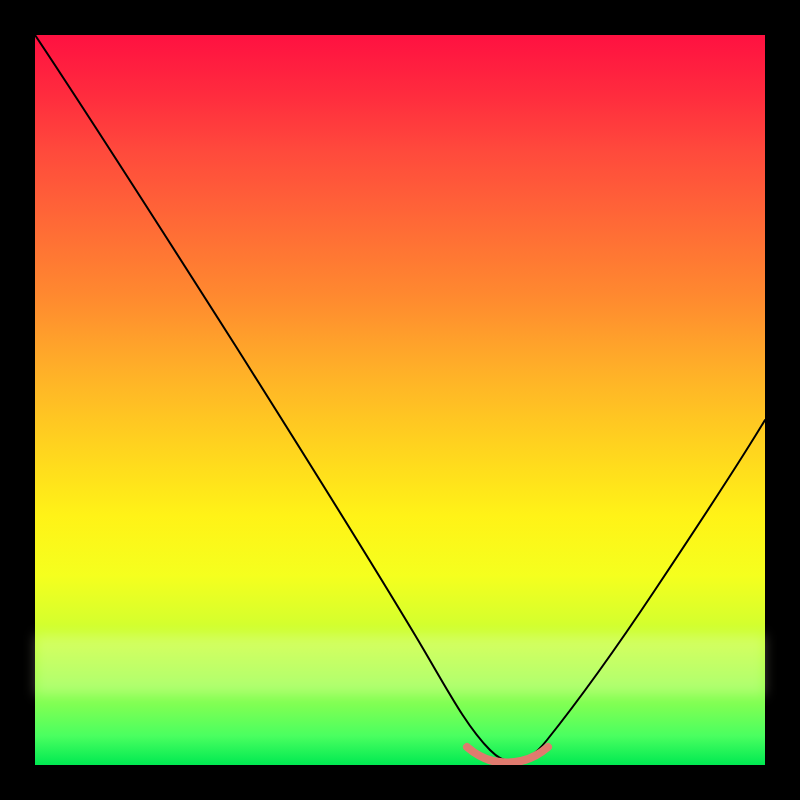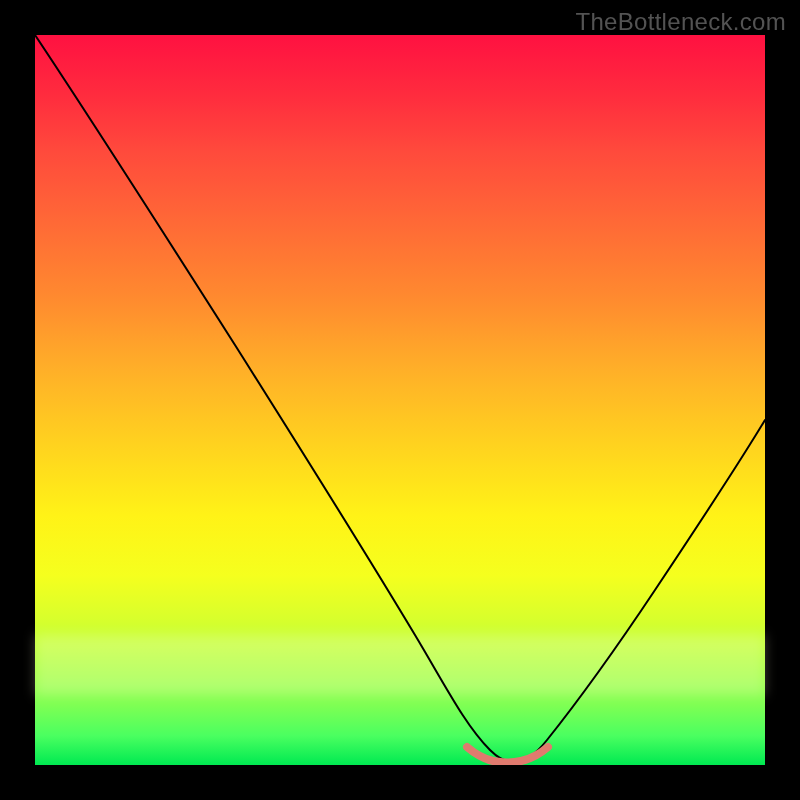--- a/index.html
+++ b/index.html
@@ -101,14 +101,13 @@
            C 540 670, 580 615, 620 555
            C 660 495, 700 435, 730 385"></path>
 
       <path class="marker" d="M 432 712
            Q 445 723 458 726
            Q 472 729 486 726
            Q 500 723 513 712"></path>
     </svg>
   </div>
 
-  <div class="watermark">TheBottleneck.com</div>
 </div>
 
 </body></html>

